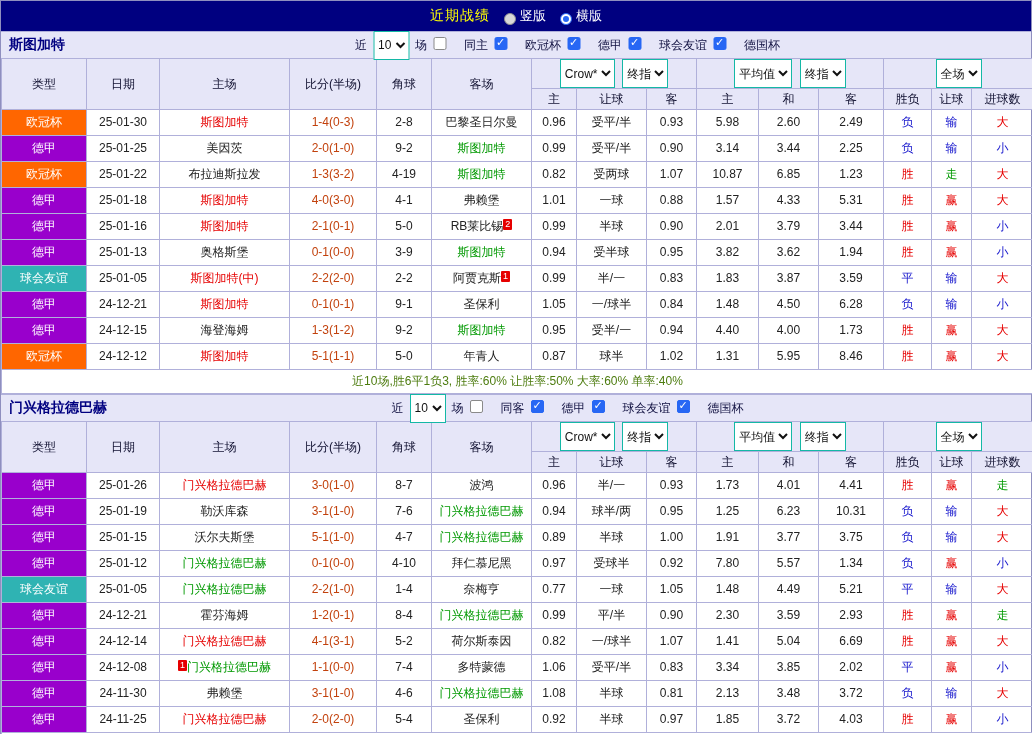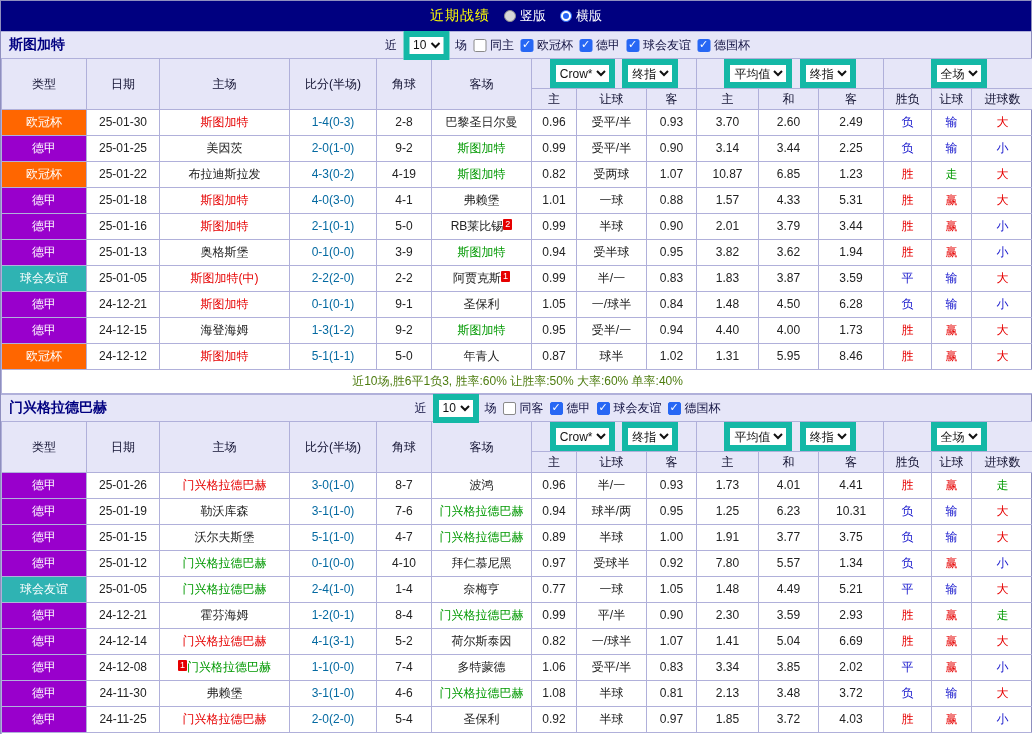--- a/index.html
+++ b/index.html
@@ -2,44 +2,44 @@
 <html><head>
 <meta charset="utf-8">
 <style>
   *{box-sizing:border-box;margin:0;padding:0}
   html,body{background:#fff}
   body{width:1032px;font-family:"Liberation Sans","DejaVu Sans",sans-serif;font-size:12px;color:#222}
   .widget{width:1032px;border:1px solid #8f8fbf}
 
   .titlebar{height:30px;background:#000080;display:flex;align-items:center;justify-content:center;gap:14px}
   .title{color:#ffff00;font-size:14px;font-weight:normal;letter-spacing:1px}
-  .radio-opt{display:inline-flex;align-items:center;gap:4px;color:#fff;font-size:13px;cursor:pointer}
+  .radio-opt{display:inline-flex;align-items:flex-end;gap:4px;color:#fff;font-size:13px;cursor:pointer}
   .radio{width:12px;height:12px;border-radius:50%;background:#d8d8d8;border:1px solid #909090;display:inline-block;position:relative}
   .radio[data-checked="true"]{background:#fff;border-color:#2767f4}
   .radio[data-checked="true"]::after{content:"";position:absolute;left:2px;top:2px;right:2px;bottom:2px;border-radius:50%;background:#2767f4}
 
   .sec-bar{height:27px;background:#e6e6f8;border-top:1px solid #b0b0da;display:flex;align-items:center;padding:0 8px;position:relative}
   .team-name{color:#000080;font-weight:bold;font-size:14px}
   .filters{position:absolute;left:55%;transform:translateX(-50%);display:flex;align-items:center;gap:6px;color:#101040;white-space:nowrap}
-  .sel{font-size:12px;height:29px;border:6px solid #14b8a6;background:#fff;color:#111}
-  .cb-opt{display:inline-flex;align-items:center;gap:4px;cursor:pointer}
+  .sel{font-size:12px;height:29px;border:1px solid #14b8a6;background:#fff;color:#111}
+  .cb-opt{display:inline-flex;gap:18px;cursor:pointer}
   .cb{width:13px;height:13px;border:1px solid #8a8a8a;border-radius:2px;background:#fff;display:inline-block;position:relative}
   .cb[data-checked="true"]{background:#2767f4;border-color:#2767f4}
   .cb[data-checked="true"]::after{content:"\2713";position:absolute;left:1px;top:-2px;color:#fff;font-size:11px;font-weight:bold}
   .leagues{display:inline-flex;gap:6px}
 
   table{width:100%;border-collapse:collapse;table-layout:fixed}
   th,td{border:1px solid #b0b0da;text-align:center;white-space:nowrap;overflow:hidden}
   thead th{background:#e6e6f8;font-weight:normal;color:#101030}
   tr.h1 th{height:26px}
   tr.h2 th{height:21px}
   .grp .sel{margin:0 2px}
   tbody td{height:25px;line-height:25px;font-size:12px}
   .c-team a{text-decoration:none;cursor:pointer}
-  .c-score{color:#0369a1}
+  .c-score{color:#c2410c}
   .badge{display:inline-block;background:#e60000;color:#fff;font-size:9px;line-height:11px;height:11px;padding:0 2px;vertical-align:3px;border-radius:1px}
   .badge:empty{display:none}
   .lg-ucl{background:#ff6600;color:#fff}
   .lg-de{background:#9900cc;color:#fff}
   .lg-fr{background:#2fb3b3;color:#fff}
   .c-r{color:#e60000}
   .c-g{color:#009900}
   .c-b{color:#1414cc}
   .c-k{color:#222}
   tfoot .summary{height:23px;line-height:23px;color:#4d7c0f;background:#fff}
@@ -153,21 +153,21 @@
         <tr>
           <td class="lg-ucl">欧冠杯</td>
           <td>25-01-30</td>
           <td class="c-team"><a class="c-r">斯图加特</a></td>
           <td class="c-score">1-4(0-3)</td>
           <td>2-8</td>
           <td class="c-team"><a class="c-k">巴黎圣日尔曼</a></td>
           <td>0.96</td>
           <td>受平/半</td>
           <td>0.93</td>
-          <td>3.70</td>
+          <td>5.98</td>
           <td>2.60</td>
           <td>2.49</td>
           <td class="c-b">负</td>
           <td class="c-b">输</td>
           <td class="c-r">大</td>
         </tr>
 
         <tr>
           <td class="lg-de">德甲</td>
           <td>25-01-25</td>
@@ -183,21 +183,21 @@
           <td>2.25</td>
           <td class="c-b">负</td>
           <td class="c-b">输</td>
           <td class="c-b">小</td>
         </tr>
 
         <tr>
           <td class="lg-ucl">欧冠杯</td>
           <td>25-01-22</td>
           <td class="c-team"><a class="c-k">布拉迪斯拉发</a></td>
-          <td class="c-score">4-3(0-2)</td>
+          <td class="c-score">1-3(3-2)</td>
           <td>4-19</td>
           <td class="c-team"><a class="c-g">斯图加特</a></td>
           <td>0.82</td>
           <td>受两球</td>
           <td>1.07</td>
           <td>10.87</td>
           <td>6.85</td>
           <td>1.23</td>
           <td class="c-r">胜</td>
           <td class="c-g">走</td>
@@ -490,21 +490,21 @@
           <td>1.34</td>
           <td class="c-b">负</td>
           <td class="c-r">赢</td>
           <td class="c-b">小</td>
         </tr>
 
         <tr>
           <td class="lg-fr">球会友谊</td>
           <td>25-01-05</td>
           <td class="c-team"><a class="c-g">门兴格拉德巴赫</a></td>
-          <td class="c-score">2-4(1-0)</td>
+          <td class="c-score">2-2(1-0)</td>
           <td>1-4</td>
           <td class="c-team"><a class="c-k">奈梅亨</a></td>
           <td>0.77</td>
           <td>一球</td>
           <td>1.05</td>
           <td>1.48</td>
           <td>4.49</td>
           <td>5.21</td>
           <td class="c-b">平</td>
           <td class="c-b">输</td>

